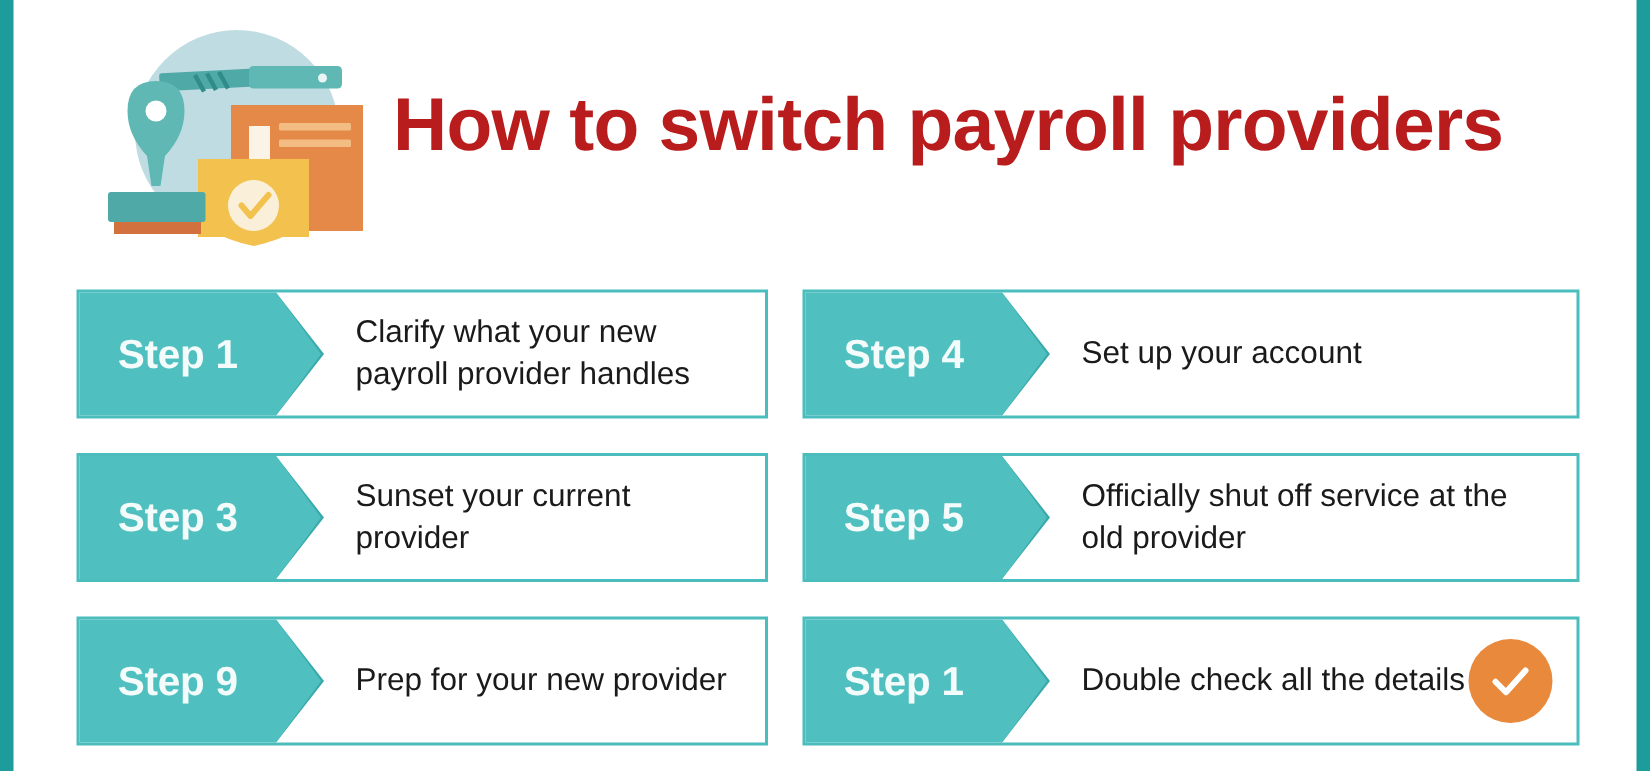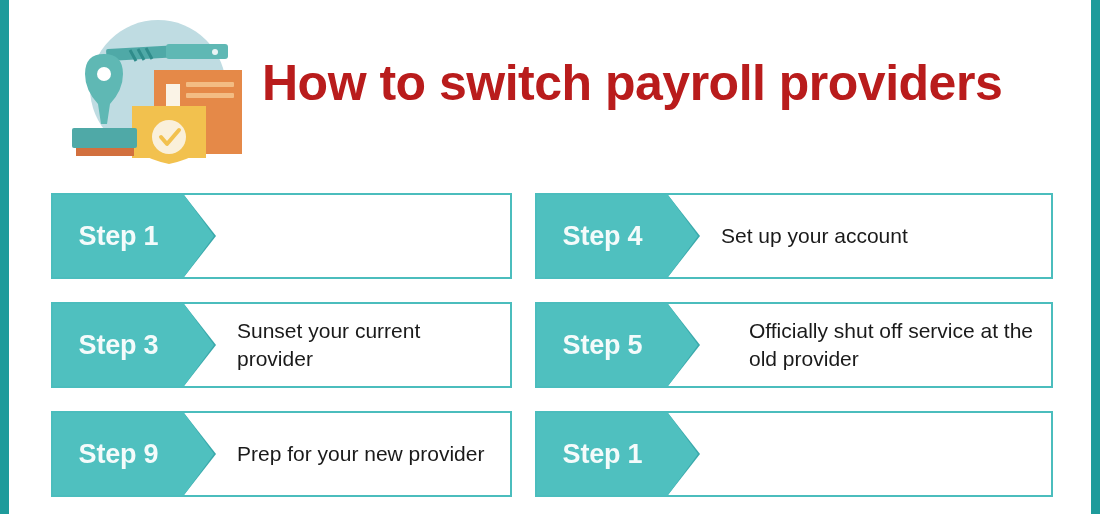--- a/index.html
+++ b/index.html
@@ -130,21 +130,21 @@
     padding-right: 10px;
     position: relative;
   }
   .step-text {
     font-size: 21px;
     line-height: 1.32;
     color: #1A1A1A;
     font-weight: 400;
     max-width: 285px;
   }
-  .step-card.wide .step-text { max-width: 300px; margin-left: 28px; }
+  .step-card.wide .step-text { max-width: 300px; }
 
   .check-badge {
     position: absolute;
     right: 16px;
     top: 50%;
     transform: translateY(-50%);
     width: 56px;
     height: 56px;
     border-radius: 50%;
     background: #E8893C;
@@ -202,20 +202,23 @@
 
     <div class="page-title">How to switch payroll providers</div>
   </div>
 
   <div class="steps">
 
     <div class="step-card">
       <div class="step-tag">
         <span class="step-label">Step 1</span>
       </div>
+      <div class="step-body">
+        <div class="step-text">Clarify what your new payroll provider handles</div>
+      </div>
     </div>
 
     <div class="step-card">
       <div class="step-tag">
         <span class="step-label">Step 4</span>
       </div>
       <div class="step-body">
         <div class="step-text">Set up your account</div>
       </div>
     </div>
@@ -243,17 +246,25 @@
         <span class="step-label">Step 9</span>
       </div>
       <div class="step-body">
         <div class="step-text">Prep for your new provider</div>
       </div>
     </div>
 
     <div class="step-card">
       <div class="step-tag">
         <span class="step-label">Step 1</span>
+      </div>
+      <div class="step-body">
+        <div class="step-text">Double check all the details</div>
+        <div class="check-badge">
+          <svg width="36" height="36" viewBox="0 0 36 36" xmlns="http://www.w3.org/2000/svg">
+            <path d="M8 18.5 L15 25.5 L28 11" stroke="#FFFFFF" stroke-width="4" fill="none" stroke-linecap="round" stroke-linejoin="round"></path>
+          </svg>
+        </div>
       </div>
     </div>
 
   </div>
 </div>
 
 </body></html>

